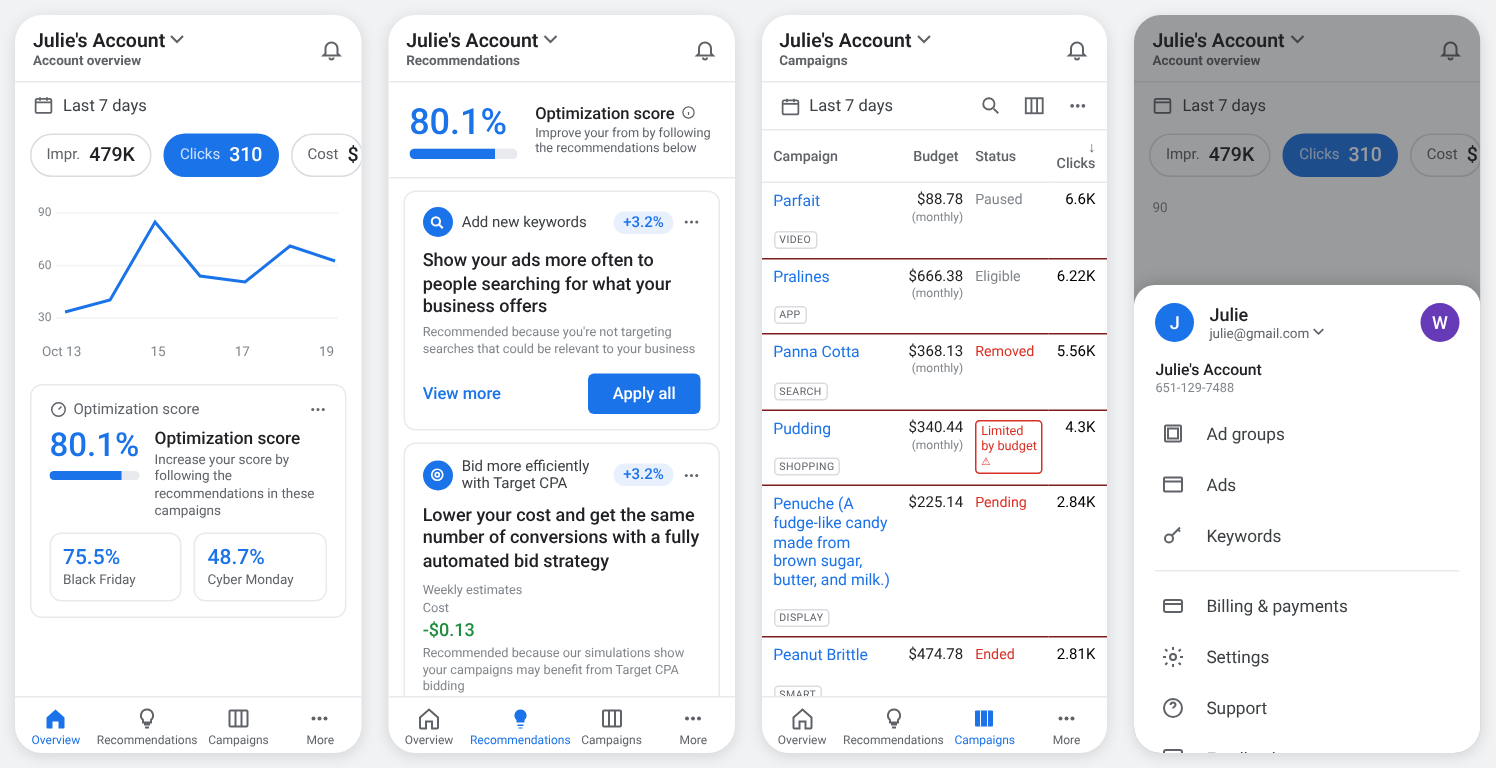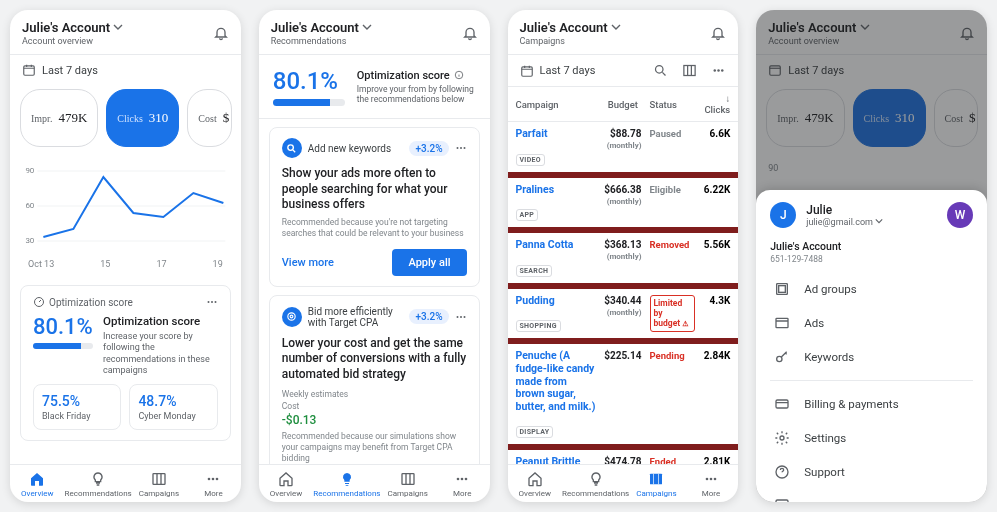--- a/index.html
+++ b/index.html
@@ -23,34 +23,34 @@
     overflow: hidden;
     position: relative;
   }
   .header {
     padding: 10px 12px 8px;
     display: flex;
     justify-content: space-between;
     align-items: center;
   }
   .account-title { font-size: 13px; font-weight: 600; color: #202124; }
-  .account-sub { font-size: 9px; color: #5f6368; margin-top: 1px; }
+  .account-sub { font-size: 9px; color: #5f6368; margin-top: 1px; font-weight: bold; }
   .bell { width: 16px; height: 16px; }
   .sep { border-bottom: 1px solid #e8eaed; }
 
   
   .daterow { display: flex; align-items: center; gap: 6px; padding: 8px 12px; font-size: 11px; color:#3c4043; }
   .cal-icon { width: 14px; height: 14px; }
 
   
   .pills { display:flex; gap:8px; padding: 4px 10px 10px; overflow:hidden; }
   .pill {
     border:1px solid #dadce0; border-radius: 20px;
-    padding: 20px 10px; display:flex; align-items:center; gap:6px;
-    font-size: 10px; color:#5f6368; flex-shrink:0;font-family:Liberation Serif, serif;
+    padding: 6px 10px; display:flex; align-items:center; gap:6px;
+    font-size: 10px; color:#5f6368; flex-shrink:0;
   }
   .pill .val { font-size: 13px; color:#202124; font-weight:500;}
   .pill.active { background:#1a73e8; border-color:#1a73e8; color:#cfe2ff; }
   .pill.active .val { color:#fff; }
   .pill.clip { padding-right: 2px; }
 
   .body { flex:1; overflow:hidden; padding: 0 10px; }
   .chart-box { padding: 4px 2px 2px; }
   .y-axis { font-size:9px; color:#80868b; }
   .chart { position:relative; height:90px; margin: 2px 0 6px; }
@@ -102,21 +102,21 @@
   .est-lbl { font-size:8.5px; color:#80868b; margin-top:6px;}
   .est-val { font-size:12px; color:#1e8e3e; font-weight:500; margin:2px 0 4px;}
 
   
   .toolbar { display:flex; justify-content:space-between; align-items:center; padding:8px 12px; font-size:11px; color:#3c4043;}
   .tool-icons { display:flex; gap:14px; align-items:center;}
   .tool-icons svg { width:15px; height:15px; }
   table.camp { width:100%; border-collapse:collapse; font-size:10px;}
   table.camp th { text-align:left; font-weight:500; color:#5f6368; padding:6px 4px; border-bottom:1px solid #e8eaed; font-size:9.5px;}
   table.camp th:last-child, table.camp td:last-child { text-align:right; padding-right:8px;}
-  table.camp td { padding:6px 4px; border-bottom:6px solid #7f1d1d; vertical-align:top;font-weight:bold; }
+  table.camp td { padding:6px 4px; border-bottom:1px solid #7f1d1d; vertical-align:top; }
   table.camp td:first-child { padding-left:8px; }
   table.camp th:first-child { padding-left:8px; }
   .cname { color:#1a73e8; font-size:10.5px; line-height:1.2;}
   .ctype { display:inline-block; margin-top:13px; border:1px solid #dadce0; border-radius:3px; font-size:7px; color:#5f6368; padding:1px 3px; letter-spacing:.3px;}
   .budget { text-align:right; font-size:10px; color:#202124;}
   .budget .per { color:#80868b; font-size:8px;}
   .status { font-size:9.5px; }
   .st-Paused, .st-Eligible { color:#80868b; }
   .st-Removed, .st-Pending, .st-Ended { color:#d93025; }
   .st-limited { color:#d93025; border:1px solid #d93025; border-radius:3px; padding:2px 3px; display:inline-block; font-size:8.5px; line-height:1.2;}

